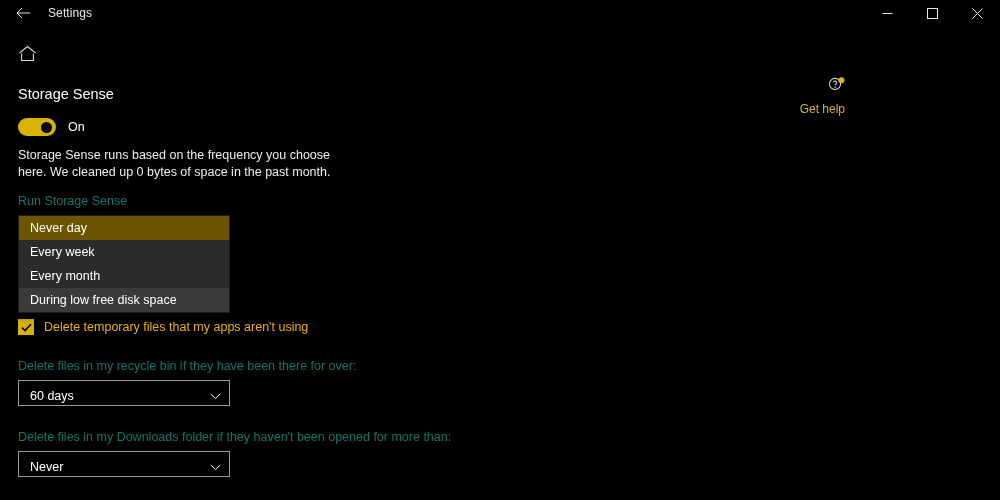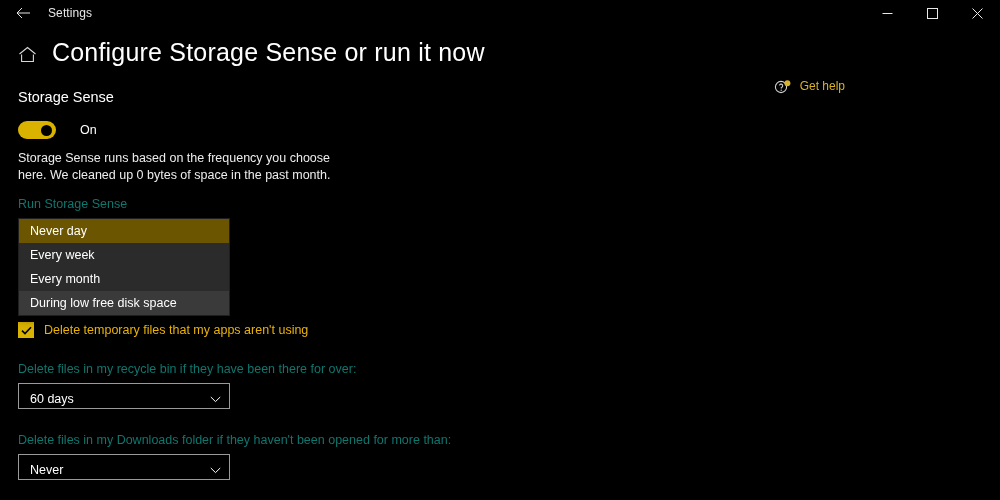--- a/index.html
+++ b/index.html
@@ -80,34 +80,35 @@
     color: #ffffff;
     margin-bottom: 16px;
   }
 
   
   .get-help {
     position: absolute;
     right: 155px;
     top: 12px;
     display: flex;
-    align-items: flex-start;
+    align-items: flex-end;
     gap: 9px;
+    flex-direction: column;
   }
   .help-icon { width: 17px; height: 17px; display:block; }
   .get-help-label {
     font-size: 12px;
     color: #d8b227;
   }
 
   
   .toggle-row {
     display: flex;
     align-items: center;
-    gap: 24px;
+    gap: 12px;
     margin-bottom: 11px;
   }
   .toggle {
     width: 38px; height: 18px;
     border-radius: 9px;
     background: #d9b300;
     position: relative;
   }
   .toggle .knob {
     position: absolute;
@@ -227,21 +228,20 @@
     </div>
   </div>
 
   <div class="page-header">
     <div class="home-icon">
       <svg width="19" height="17" viewBox="0 0 19 17" fill="none" stroke="currentColor" stroke-width="1.1">
         <path d="M1.5 8 L9.5 1.5 L17.5 8"></path>
         <path d="M3.6 8.6 V15.5 H15.4 V8.6"></path>
       </svg>
     </div>
-    <div class="page-title">Configure Storage Sense or run it now</div>
   </div>
 
   <div class="content">
 
     <div class="get-help">
       <span class="help-icon">
         <svg width="17" height="17" viewBox="0 0 17 17" fill="none">
           <circle cx="7" cy="8" r="5.6" stroke="#cfcfcf" stroke-width="1.1"></circle>
           <path d="M5.4 6.3 a1.7 1.7 0 1 1 1.9 2.2 V9.6" stroke="#cfcfcf" stroke-width="1.1"></path>
           <circle cx="7.2" cy="11.3" r="0.7" fill="#cfcfcf"></circle>

